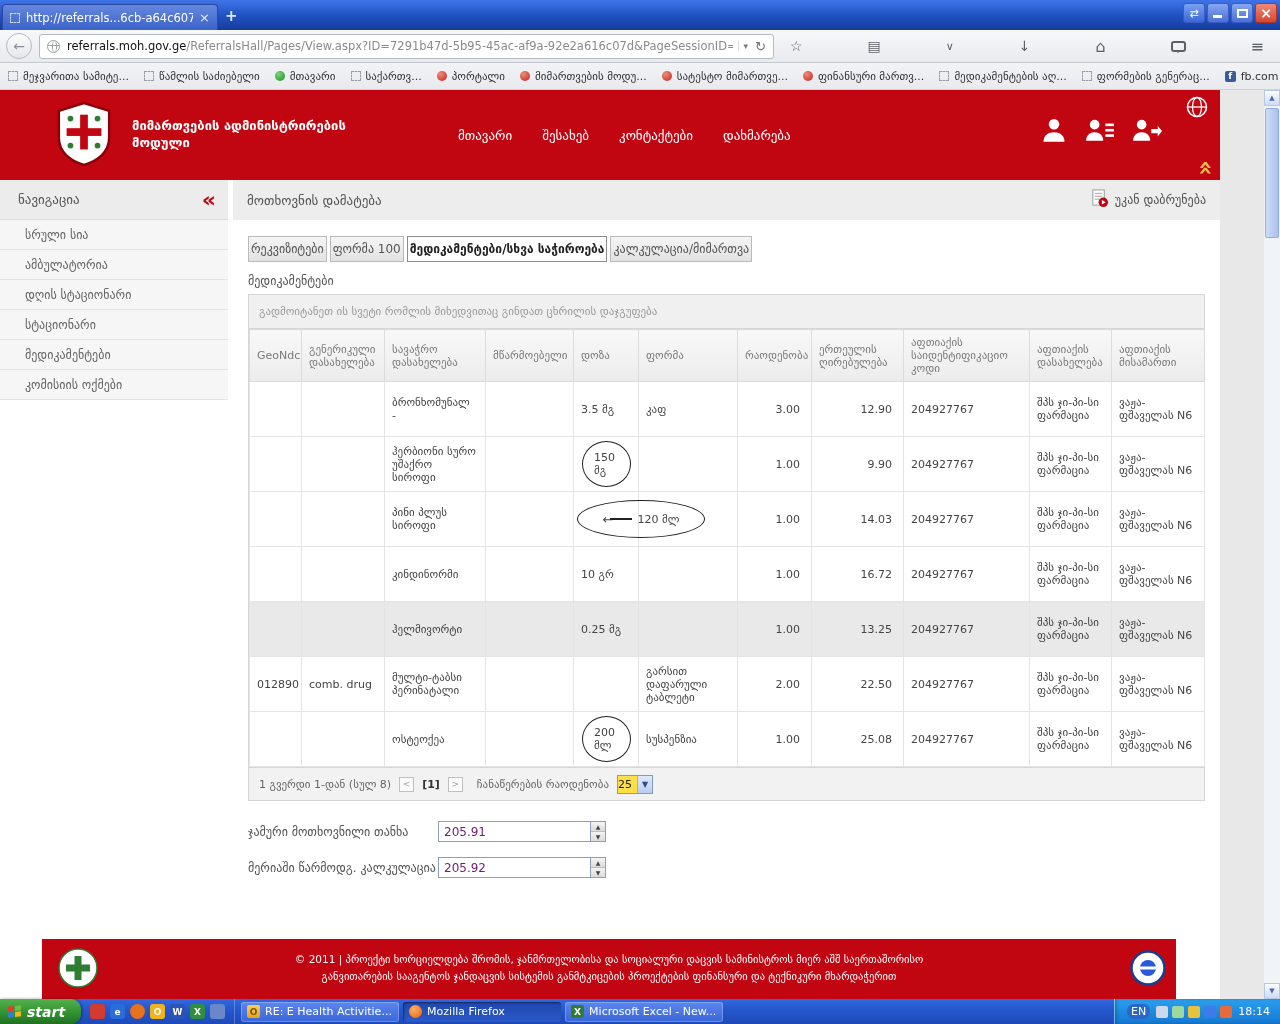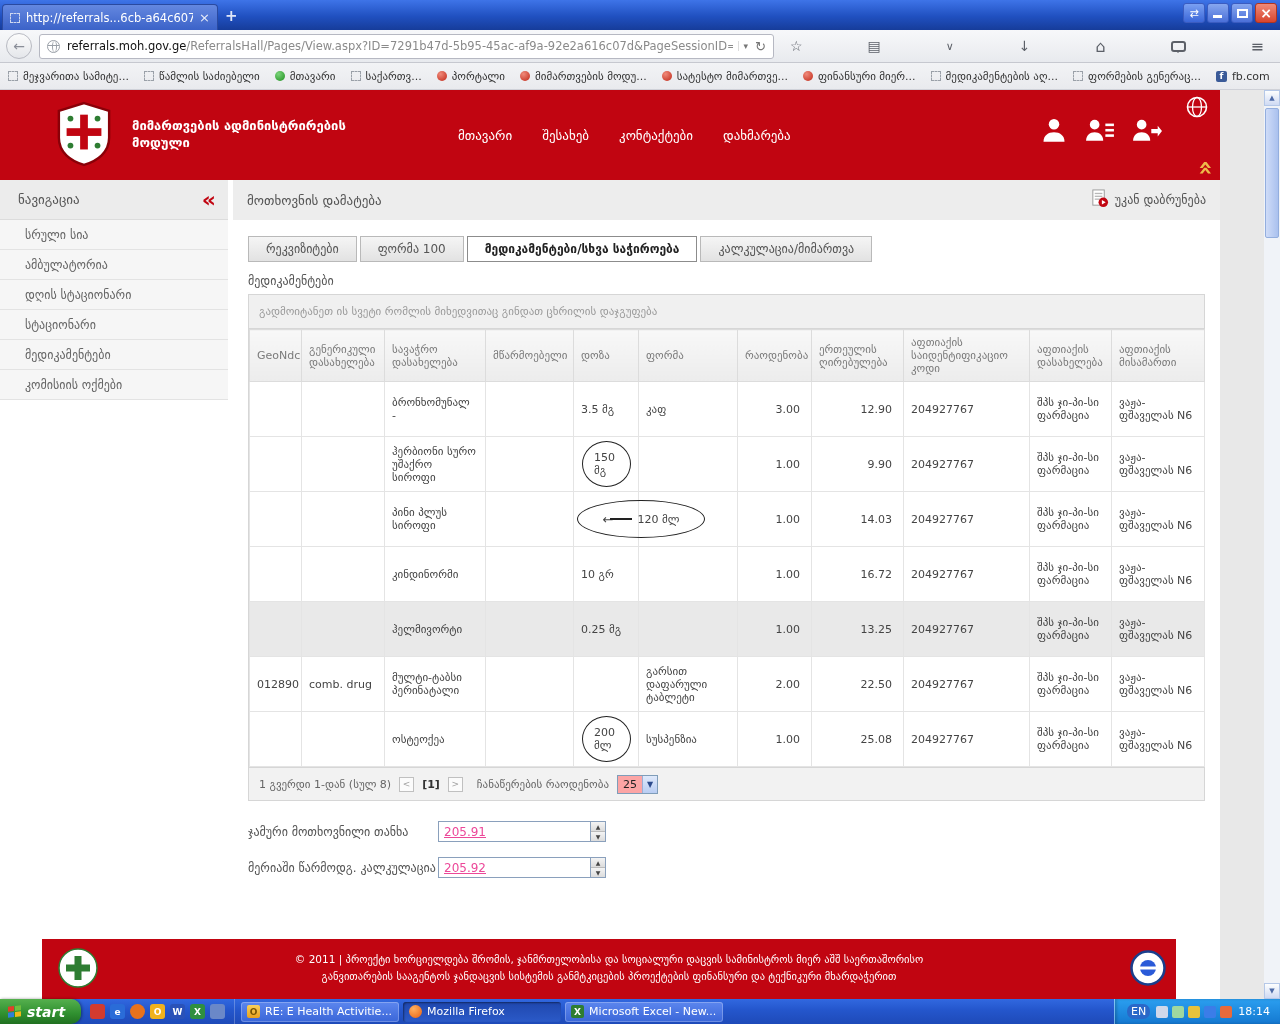--- a/index.html
+++ b/index.html
@@ -94,21 +94,21 @@
   .side-collapse { margin-left:auto; color:#c10511; font-size:22px; font-weight:bold; line-height:1; cursor:pointer; }
   .s-item { height:30px; line-height:30px; padding-left:25px; background:#f6f6f6;
     border-bottom:1px solid #e3e3e3; color:#666; font-size:12px; cursor:pointer; }
 
   .main { flex:1; padding-left:5px; }
   .main-head { height:40px; background:#ededed; display:flex; align-items:center; padding:0 14px;
     color:#555; font-size:13px;gap:14px; }
   .backlink { margin-left:auto; display:flex; align-items:center; gap:6px; font-size:12px; color:#555; cursor:pointer; }
 
   .ctabs { margin:16px 0 0 15px; display:flex; gap:3px; }
-  .ctab { padding:5px 17px; font-size:12px; color:#555; background:linear-gradient(#f5f5f5,#e2e2e2);
+  .ctab { padding:5px 2px; font-size:12px; color:#555; background:linear-gradient(#f5f5f5,#e2e2e2);
     border:1px solid #b9b9b9; cursor:pointer; }
   .ctab.active { background:#fff; color:#222; font-weight:bold; border-color:#8c8c8c; }
 
   .sec-title { margin:12px 0 6px 15px; font-size:12px; color:#555; }
 
   .grid { margin-left:15px; width:957px; border:1px solid #d6d6d6; }
   .grid-hint { height:34px; line-height:34px; padding-left:10px; background:#f0f0f0;
     border-bottom:1px solid #d6d6d6; color:#9a9a9a; font-size:11px; }
   .gtable { border-collapse:collapse; table-layout:fixed; width:955px; }
   .gtable th { height:52px; background:linear-gradient(#f8f8f8,#ececec); color:#7a7a7a;
@@ -126,31 +126,31 @@
   .annot.wide { position:absolute; left:2px; top:50%; transform:translateY(-50%); width:128px;
     height:38px; padding:0; z-index:5; }
   .ahead { font-size:13px; line-height:1; margin-right:-3px; }
   .aline { width:22px; height:1.5px; background:#222; margin-right:5px; }
 
   .pager { height:33px; background:#f2f2f2; border-top:1px solid #d6d6d6; display:flex;
     align-items:center; font-size:11px; color:#666; padding:0 10px; gap:8px; }
   .pbtn { width:15px; height:15px; border:1px solid #c0c0c0; background:#fbfbfb; color:#a0a0a0;
     font-size:9px; display:inline-flex; align-items:center; justify-content:center; cursor:pointer; }
   .pcur { font-weight:bold; color:#333; }
-  .pselect { display:inline-flex; align-items:center; border:1px solid #7f9db9; background:#fca5a5;
-    height:19px; font-size:11px; color:#222; padding-left:5px; cursor:pointer; }
+  .pselect { display:inline-flex; align-items:center; border:1px solid #7f9db9; background:#fde047;
+    height:19px; font-size:11px; color:#222; cursor:pointer; }
   .sel-arrow { width:15px; height:100%; margin-left:5px; background:linear-gradient(#dfe9fb,#b9cdf2);
     border-left:1px solid #9ab0d8; color:#2c4a8c; font-size:8px; display:inline-flex;
     align-items:center; justify-content:center; }
 
   .fields { margin:20px 0 0 15px; }
   .frow { display:flex; align-items:center; margin-bottom:15px; }
   .flabel { width:190px; font-size:12px; color:#555; flex:none; }
   .finput { display:inline-flex; align-items:center; width:168px; height:21px; border:1px solid #8aa0bc; background:#fff; }
-  .fval { flex:1; padding-left:5px; font-size:12px; color:#ec4899;text-decoration:underline; }
+  .fval { flex:1; padding-left:5px; font-size:12px; color:#701a75; }
   .spin { width:15px; height:100%; display:flex; flex-direction:column; border-left:1px solid #8aa0bc; }
   .sup,.sdn { flex:1; background:linear-gradient(#f4f4f4,#dcdcdc); font-size:6px; color:#444;
     display:flex; align-items:center; justify-content:center; cursor:pointer; }
   .sup { border-bottom:1px solid #bbb; }
 
   
   .red-footer { position:absolute; left:42px; right:44px; bottom:0; height:60px; background:#c10511; color:#fff; }
   .f-text { text-align:center; font-size:10.5px; line-height:17px; padding-top:12px; }
   .f-logo-left { position:absolute; left:16px; top:9px; }
   .f-logo-right { position:absolute; right:10px; top:11px; }
@@ -262,21 +262,21 @@
     <span class="bm">
       <span class="bm-ic bm-red"></span>
       <span class="bm-tx">მიმართვების მოდუ...</span>
     </span>
     <span class="bm">
       <span class="bm-ic bm-red"></span>
       <span class="bm-tx">სატესტო მიმართვე...</span>
     </span>
     <span class="bm">
       <span class="bm-ic bm-red"></span>
-      <span class="bm-tx">ფინანსური მიერ...</span>
+      <span class="bm-tx">ფინანსური მართვ...</span>
     </span>
     <span class="bm">
       <span class="bm-ic bm-generic"></span>
       <span class="bm-tx">მედიკამენტების აღ...</span>
     </span>
     <span class="bm">
       <span class="bm-ic bm-generic"></span>
       <span class="bm-tx">ფორმების გენერაც...</span>
     </span>
     <span class="bm bm-right">

